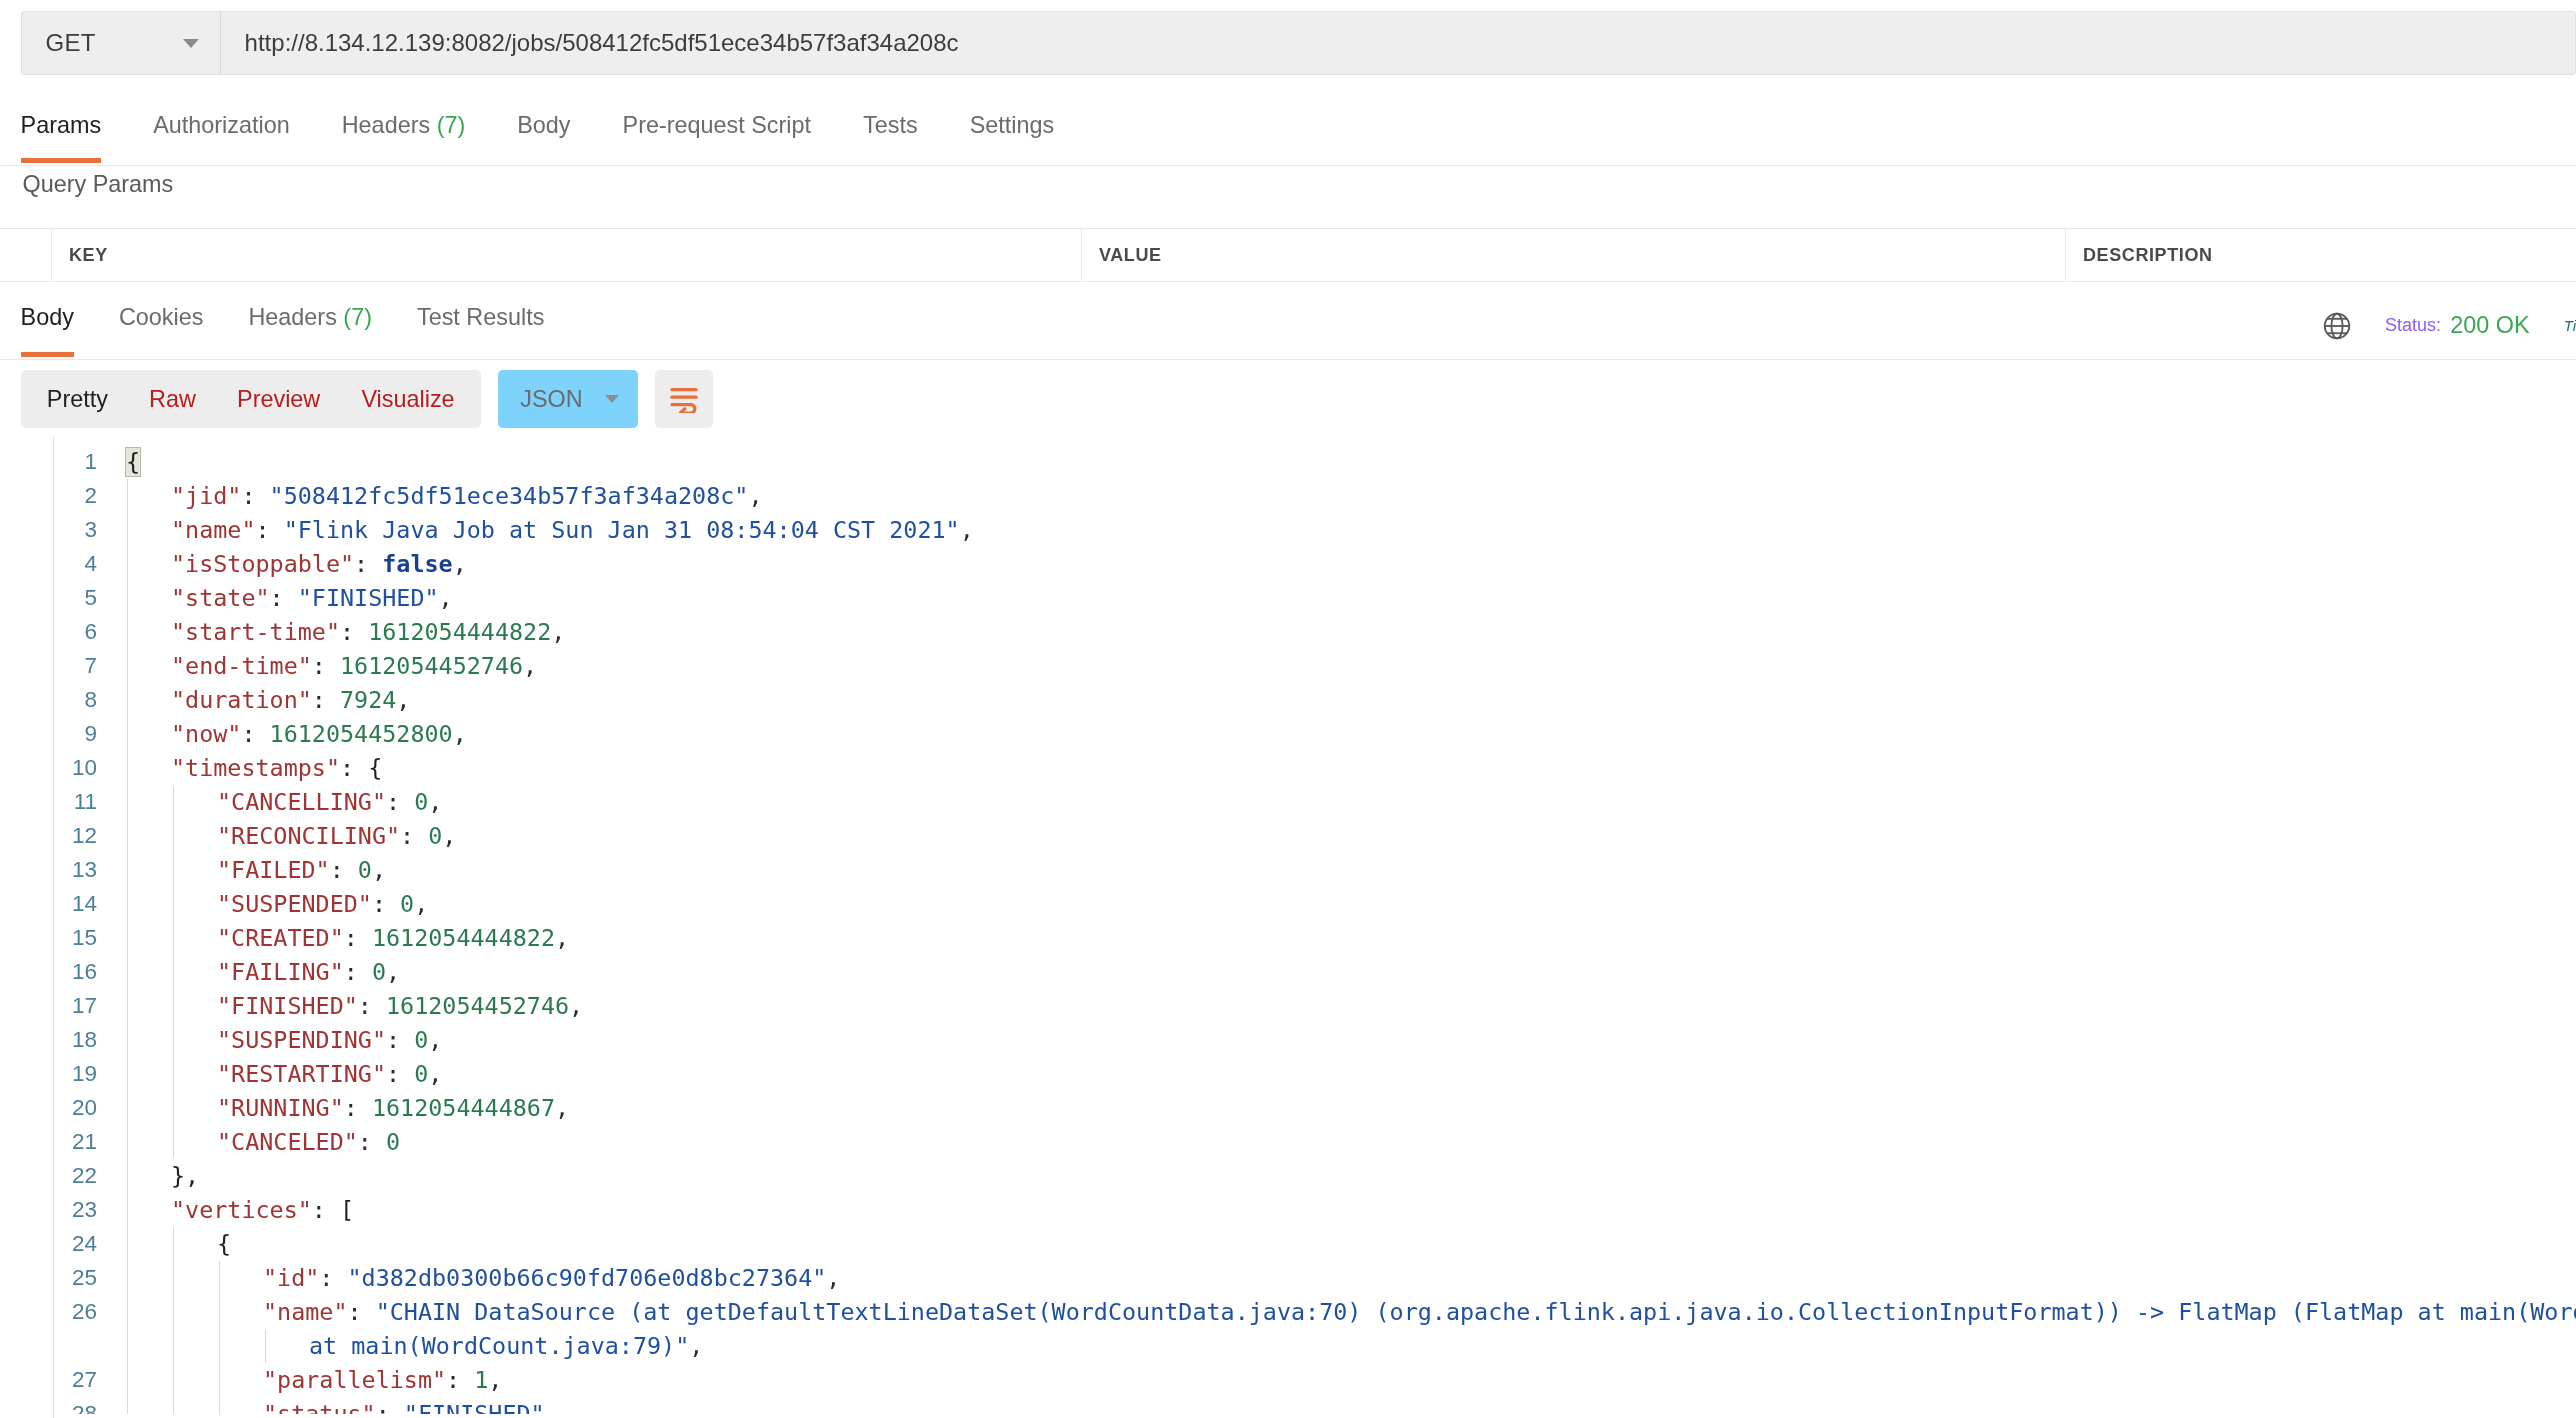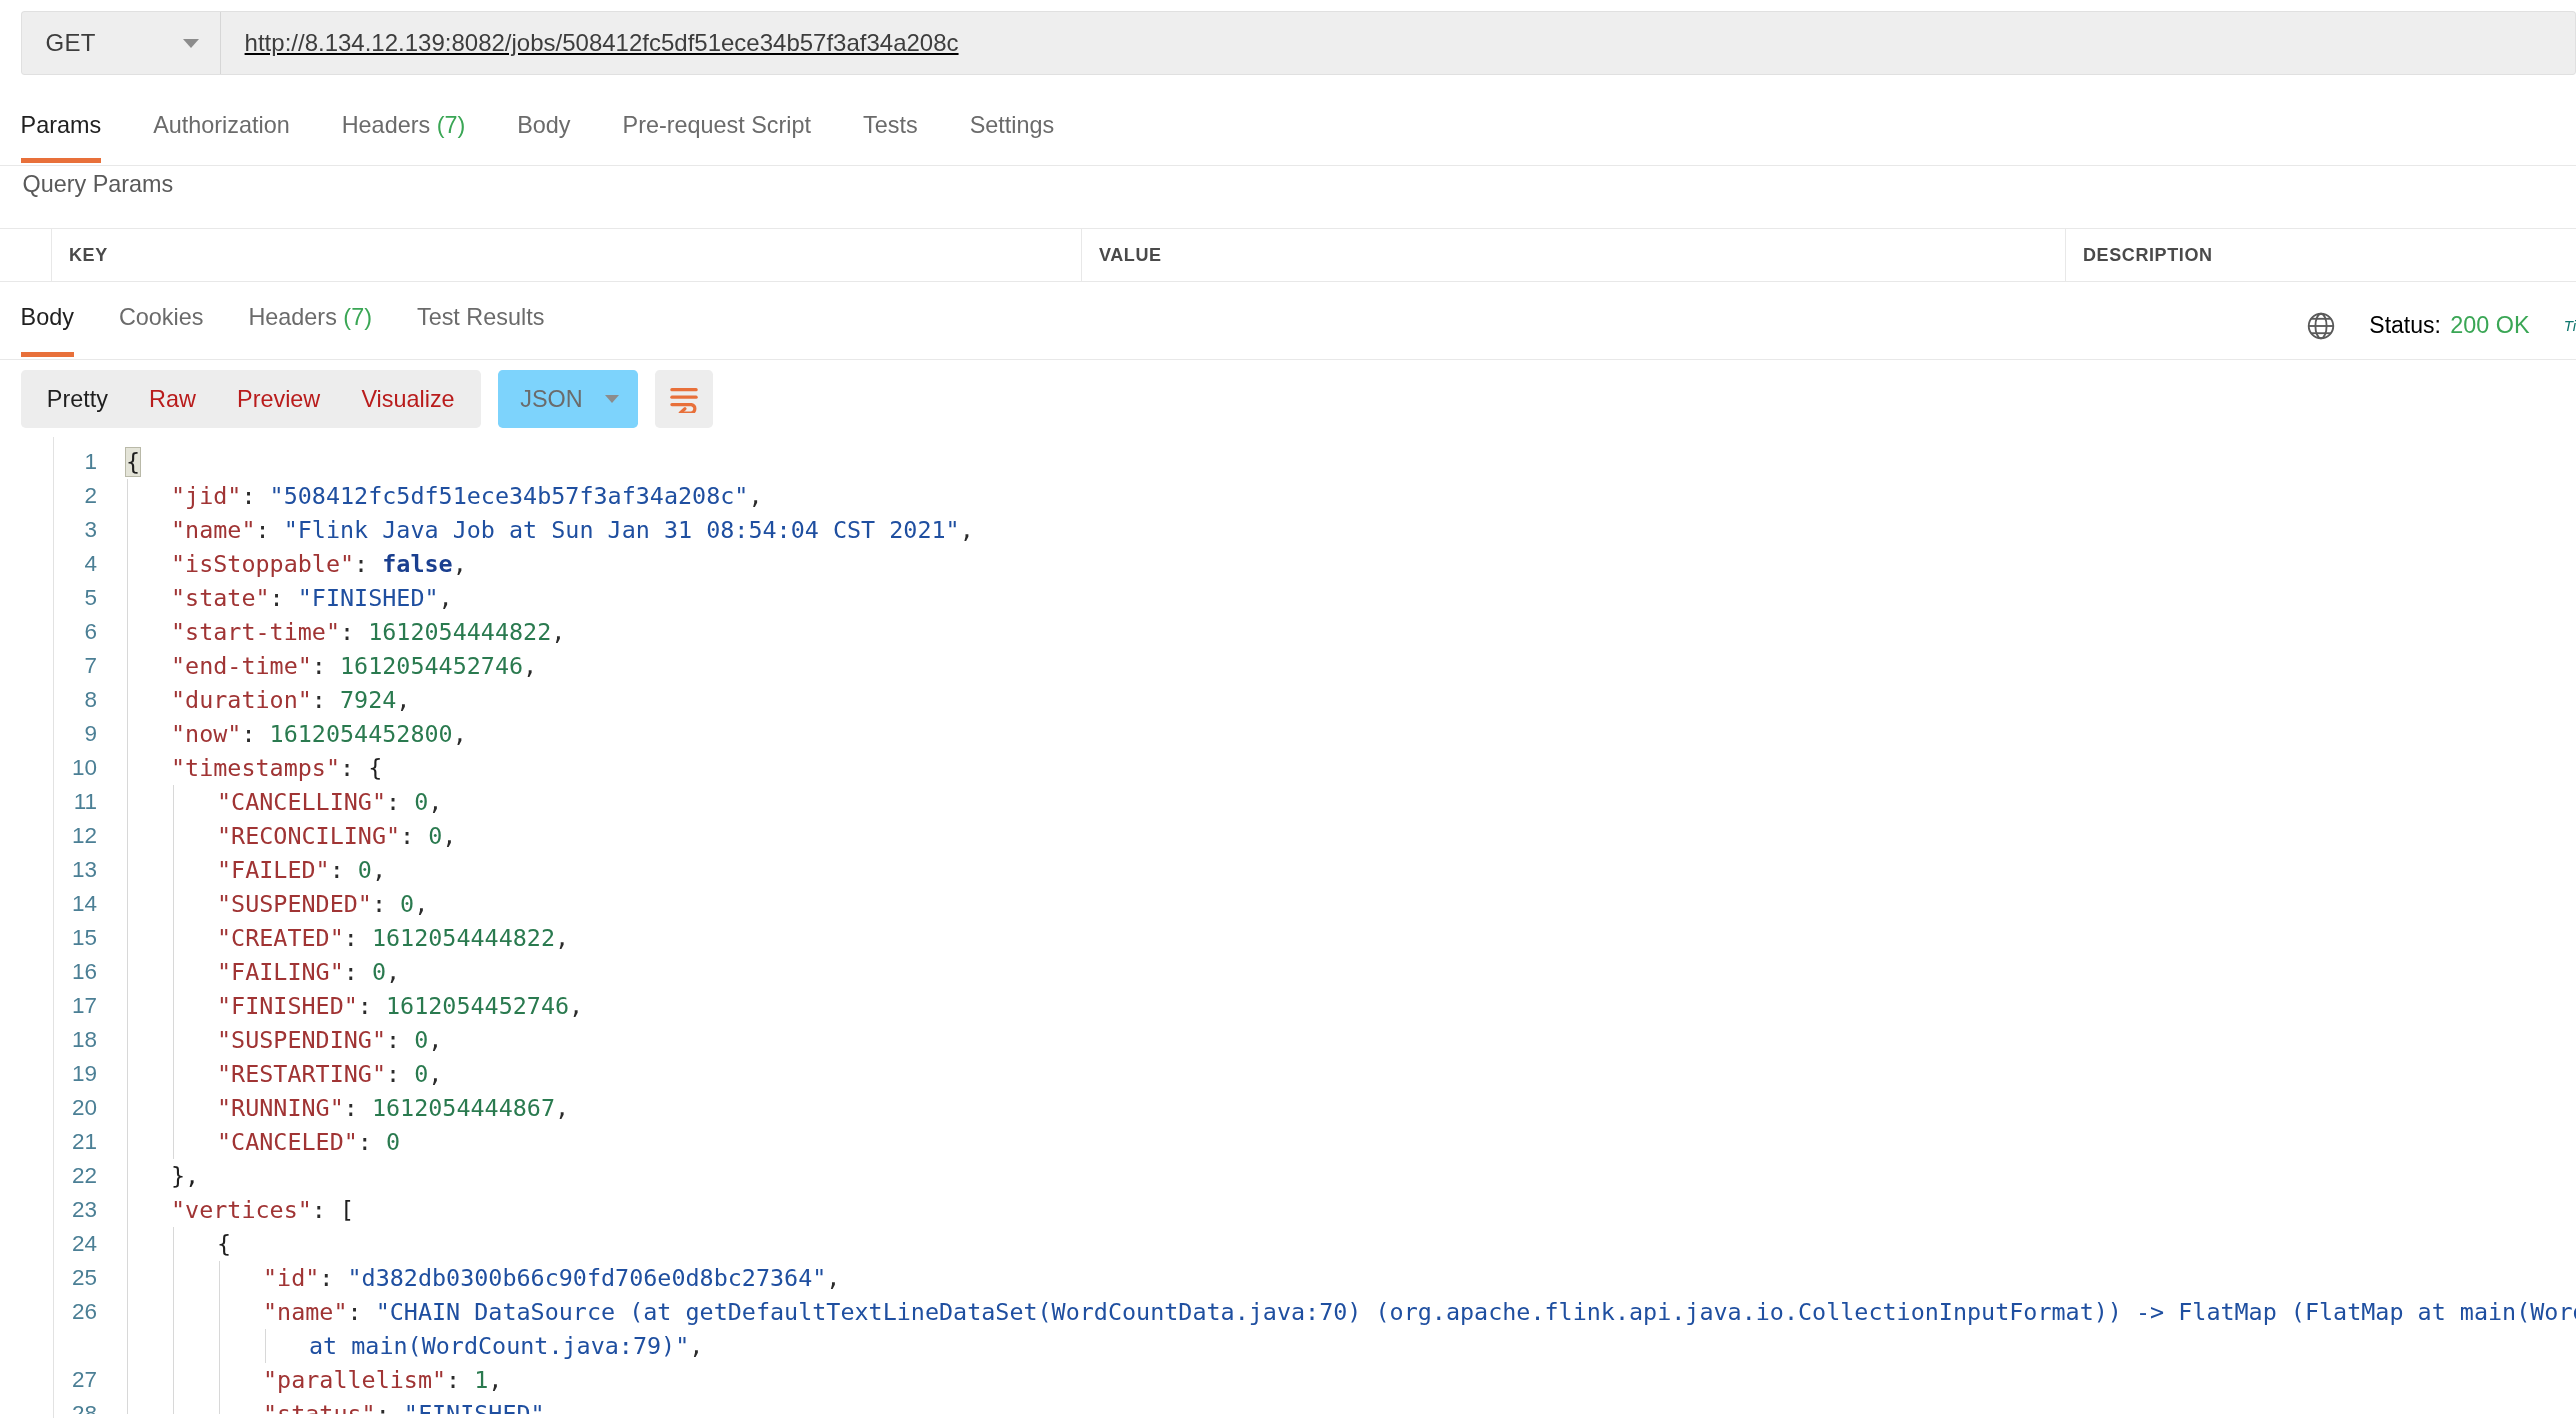--- a/index.html
+++ b/index.html
@@ -53,21 +53,20 @@
   .url-field {
     flex: 1;
     background: #eeeeee;
     border: 0.9px solid #e0e0e0;
     border-left: none;
     border-radius: 0 3.7px 3.7px 0;
     display: flex;
     align-items: center;
     padding: 0 24px;
     cursor: text;
-    text-decoration: underline;
   }
   .url-text {
     font-size: 24px;
     color: #3d3d3d;
     white-space: nowrap;
   }
 
   
   .req-tabs {
     position: absolute;
@@ -177,22 +176,22 @@
     align-items: center;
     height: 41px;
     padding-right: 0;
   }
   .globe-icon {
     width: 32px; height: 32px;
     margin-right: 32px;
     flex: none;
   }
   .status-text {
-    font-size: 23px;
-    color: #000000;
+    font-size: 18px;
+    color: #8b5cf6;
     white-space: nowrap;
   }
   .status-code {
     font-size: 23.4px;
     color: #3aa655;
     margin-left: 9.4px;
     white-space: nowrap;
   }
   .time-trunc {
     font-size: 15px;

